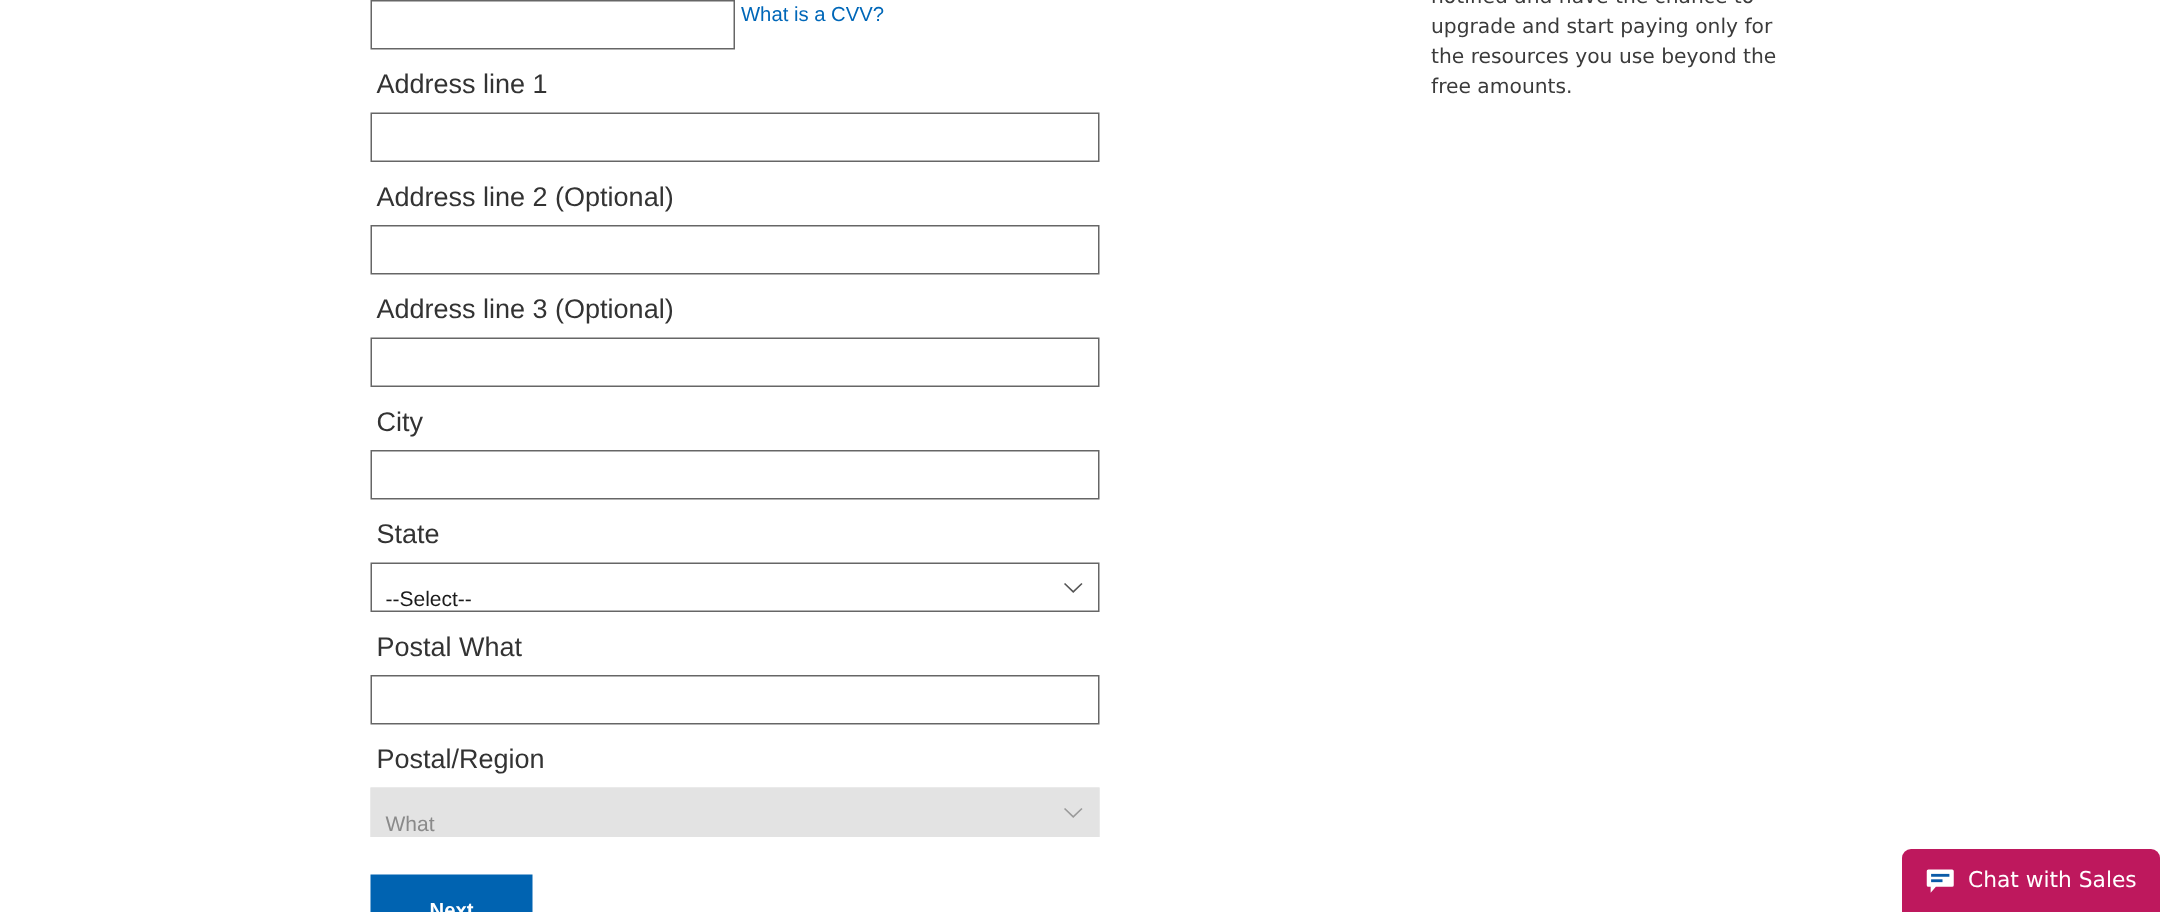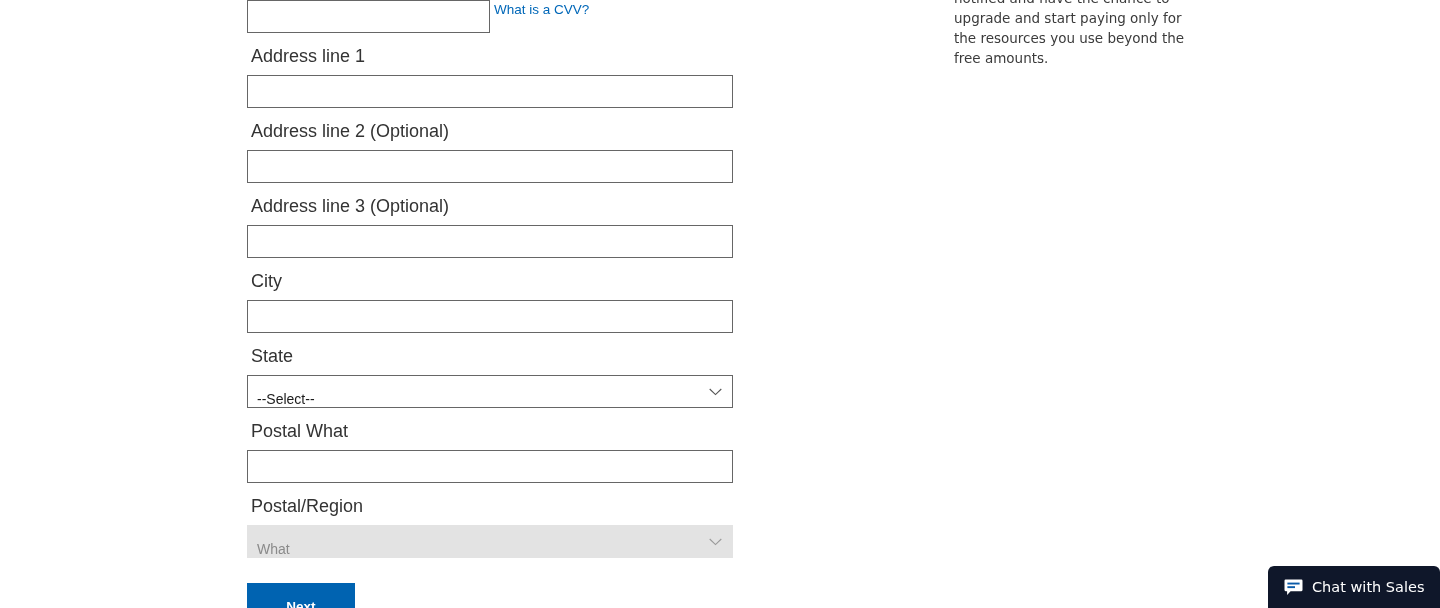--- a/index.html
+++ b/index.html
@@ -124,21 +124,21 @@
     color: #3b3b3b;
   }
 
   
   .chat-widget {
     position: absolute;
     left: 1268px;
     top: 566px;
     width: 172px;
     height: 42px;
-    background: #0f172a;
+    background: #be185d;
     border-top-left-radius: 6px;
     border-top-right-radius: 6px;
     display: flex;
     align-items: center;
     padding-left: 16px;
     box-sizing: border-box;
     cursor: pointer;
   }
   .chat-label {
     color: #ffffff;

